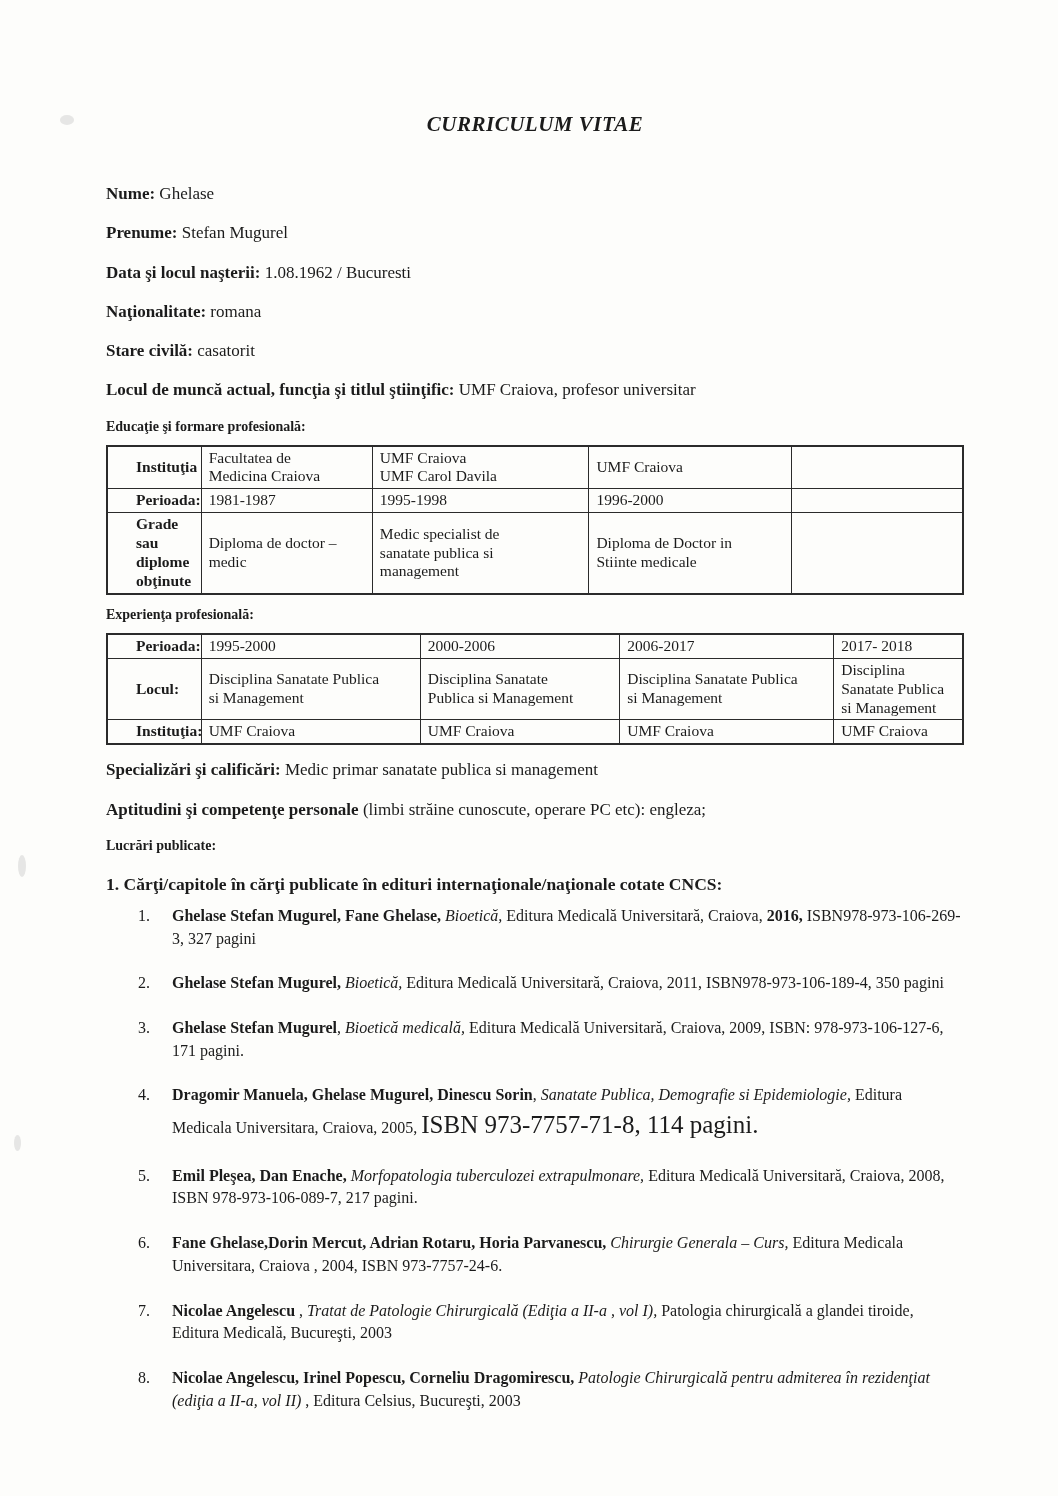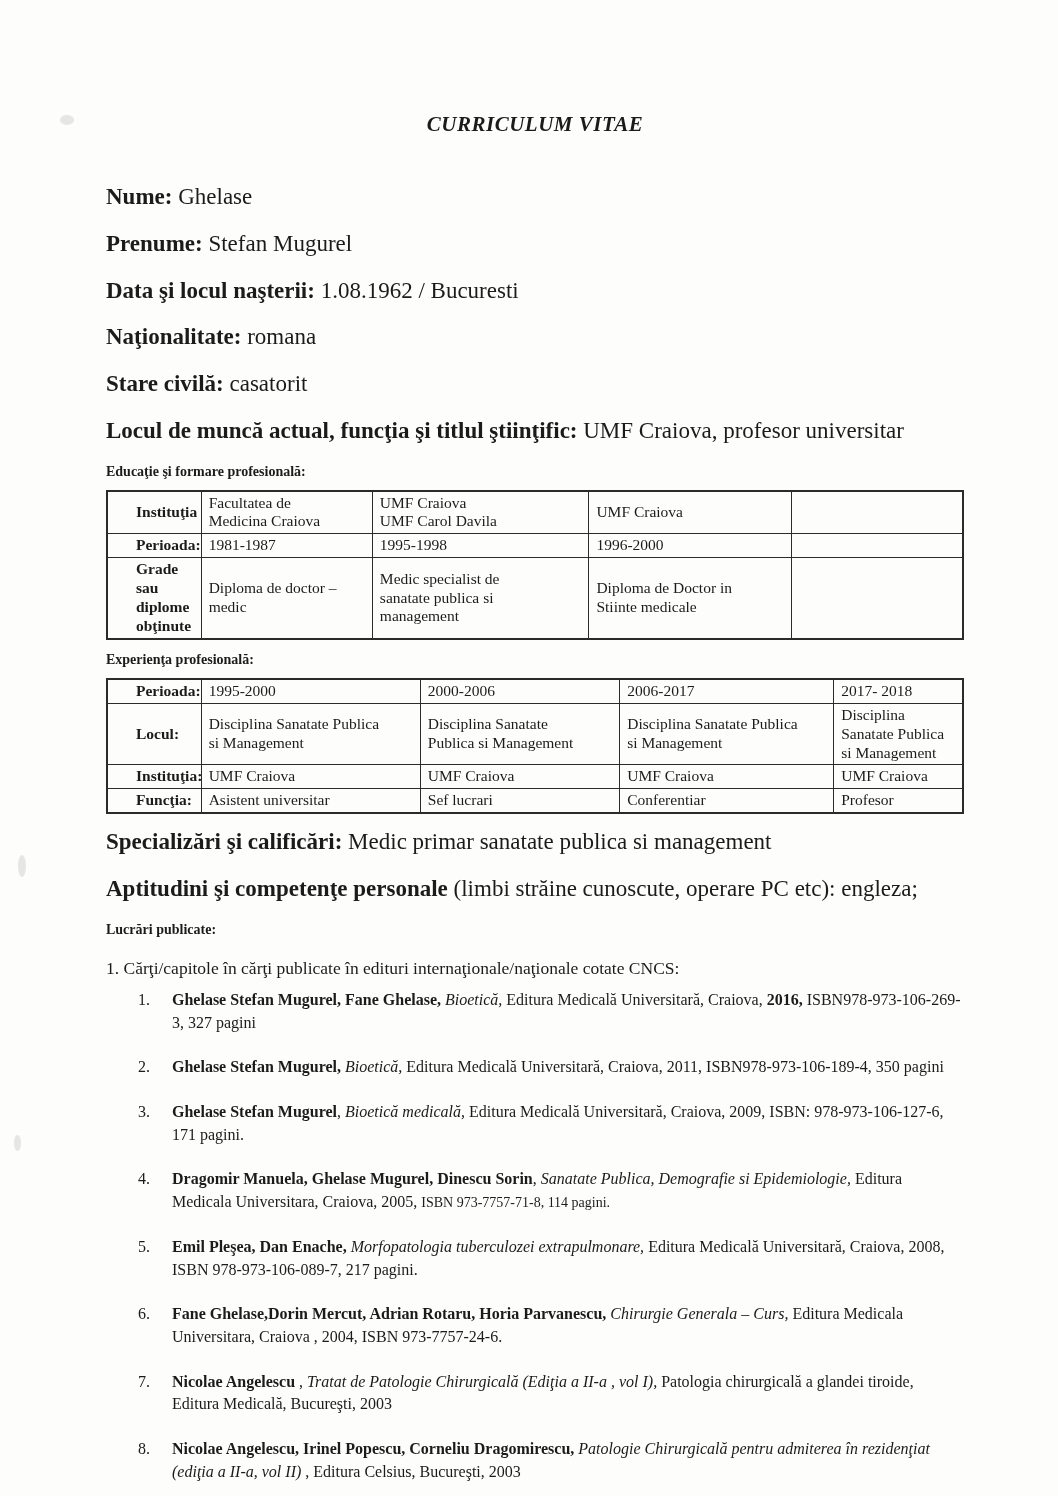--- a/index.html
+++ b/index.html
@@ -6,29 +6,29 @@
   .page {
     width: 1058px; height: 1496px; margin: 0 auto;
     background: #fdfdfb;
     box-sizing: border-box;
     padding: 112px 94px 40px 106px;
     font-family: "Liberation Serif", serif;
     color: #1b1b1b;
     position: relative; overflow: hidden;
   }
   .title { text-align: center; font-weight: bold; font-style: italic; font-size: 21px; margin-bottom: 46px; letter-spacing: 0.5px; }
-  .field { font-size: 23px; margin-bottom: 18px; line-height: 1.25; }
+  .field { font-size: 17px; margin-bottom: 18px; line-height: 1.25; }
   .b { font-weight: bold; }
   .i { font-style: italic; }
-  .lg { font-size: 14px; }
+  .lg { font-size: 25px; }
   table { width: 100%; border-collapse: collapse; border: 2px solid #2b2b2b; margin: 4px 0 12px 0; table-layout: fixed; }
   td { border: 1px solid #2b2b2b; padding: 2px 7px; font-size: 15.5px; vertical-align: middle; white-space: pre-line; line-height: 1.22; overflow: hidden; }
   td.lbl { font-weight: bold; padding-left: 28px; }
   .sec-heading { font-size: 14px; font-weight: bold; margin: 10px 0 10px 0; }
-  .list-heading { font-size: 17.5px; margin: 20px 0 10px 0; }
+  .list-heading { font-size: 17.5px; margin: 20px 0 10px 0; font-weight: bold; }
   .pubs { margin-left: 32px; margin-top: 4px; }
   .pub { display: flex; font-size: 16px; line-height: 1.42; margin-bottom: 22px; }
   .pub .num { flex: 0 0 34px; }
   .pub .txt { flex: 1; padding-right: 2px; }
   
   .artifact { position: absolute; background: #c9c9c9; opacity: 0.45; border-radius: 50%; }
 </style>
 </head>
 <body>
 
@@ -139,27 +139,20 @@
 Sanatate Publica
 si Management</td>
     </tr>
     <tr>
       <td class="lbl">Instituţia:</td>
       <td>UMF Craiova</td>
       <td>UMF Craiova</td>
       <td>UMF Craiova</td>
       <td>UMF Craiova</td>
     </tr>
-    <tr>
-      <td class="lbl">Funcţia:</td>
-      <td>Asistent universitar</td>
-      <td>Sef lucrari</td>
-      <td>Conferentiar</td>
-      <td>Profesor</td>
-    </tr>
   </tbody>
     </table>
 
   <div class="field" style="margin-top:14px;">
     <span class="b">Specializări şi calificări:</span>
     <span>Medic primar sanatate publica si management</span>
   </div>
 
   <div class="field">
     <span class="b">Aptitudini şi competenţe personale</span>

